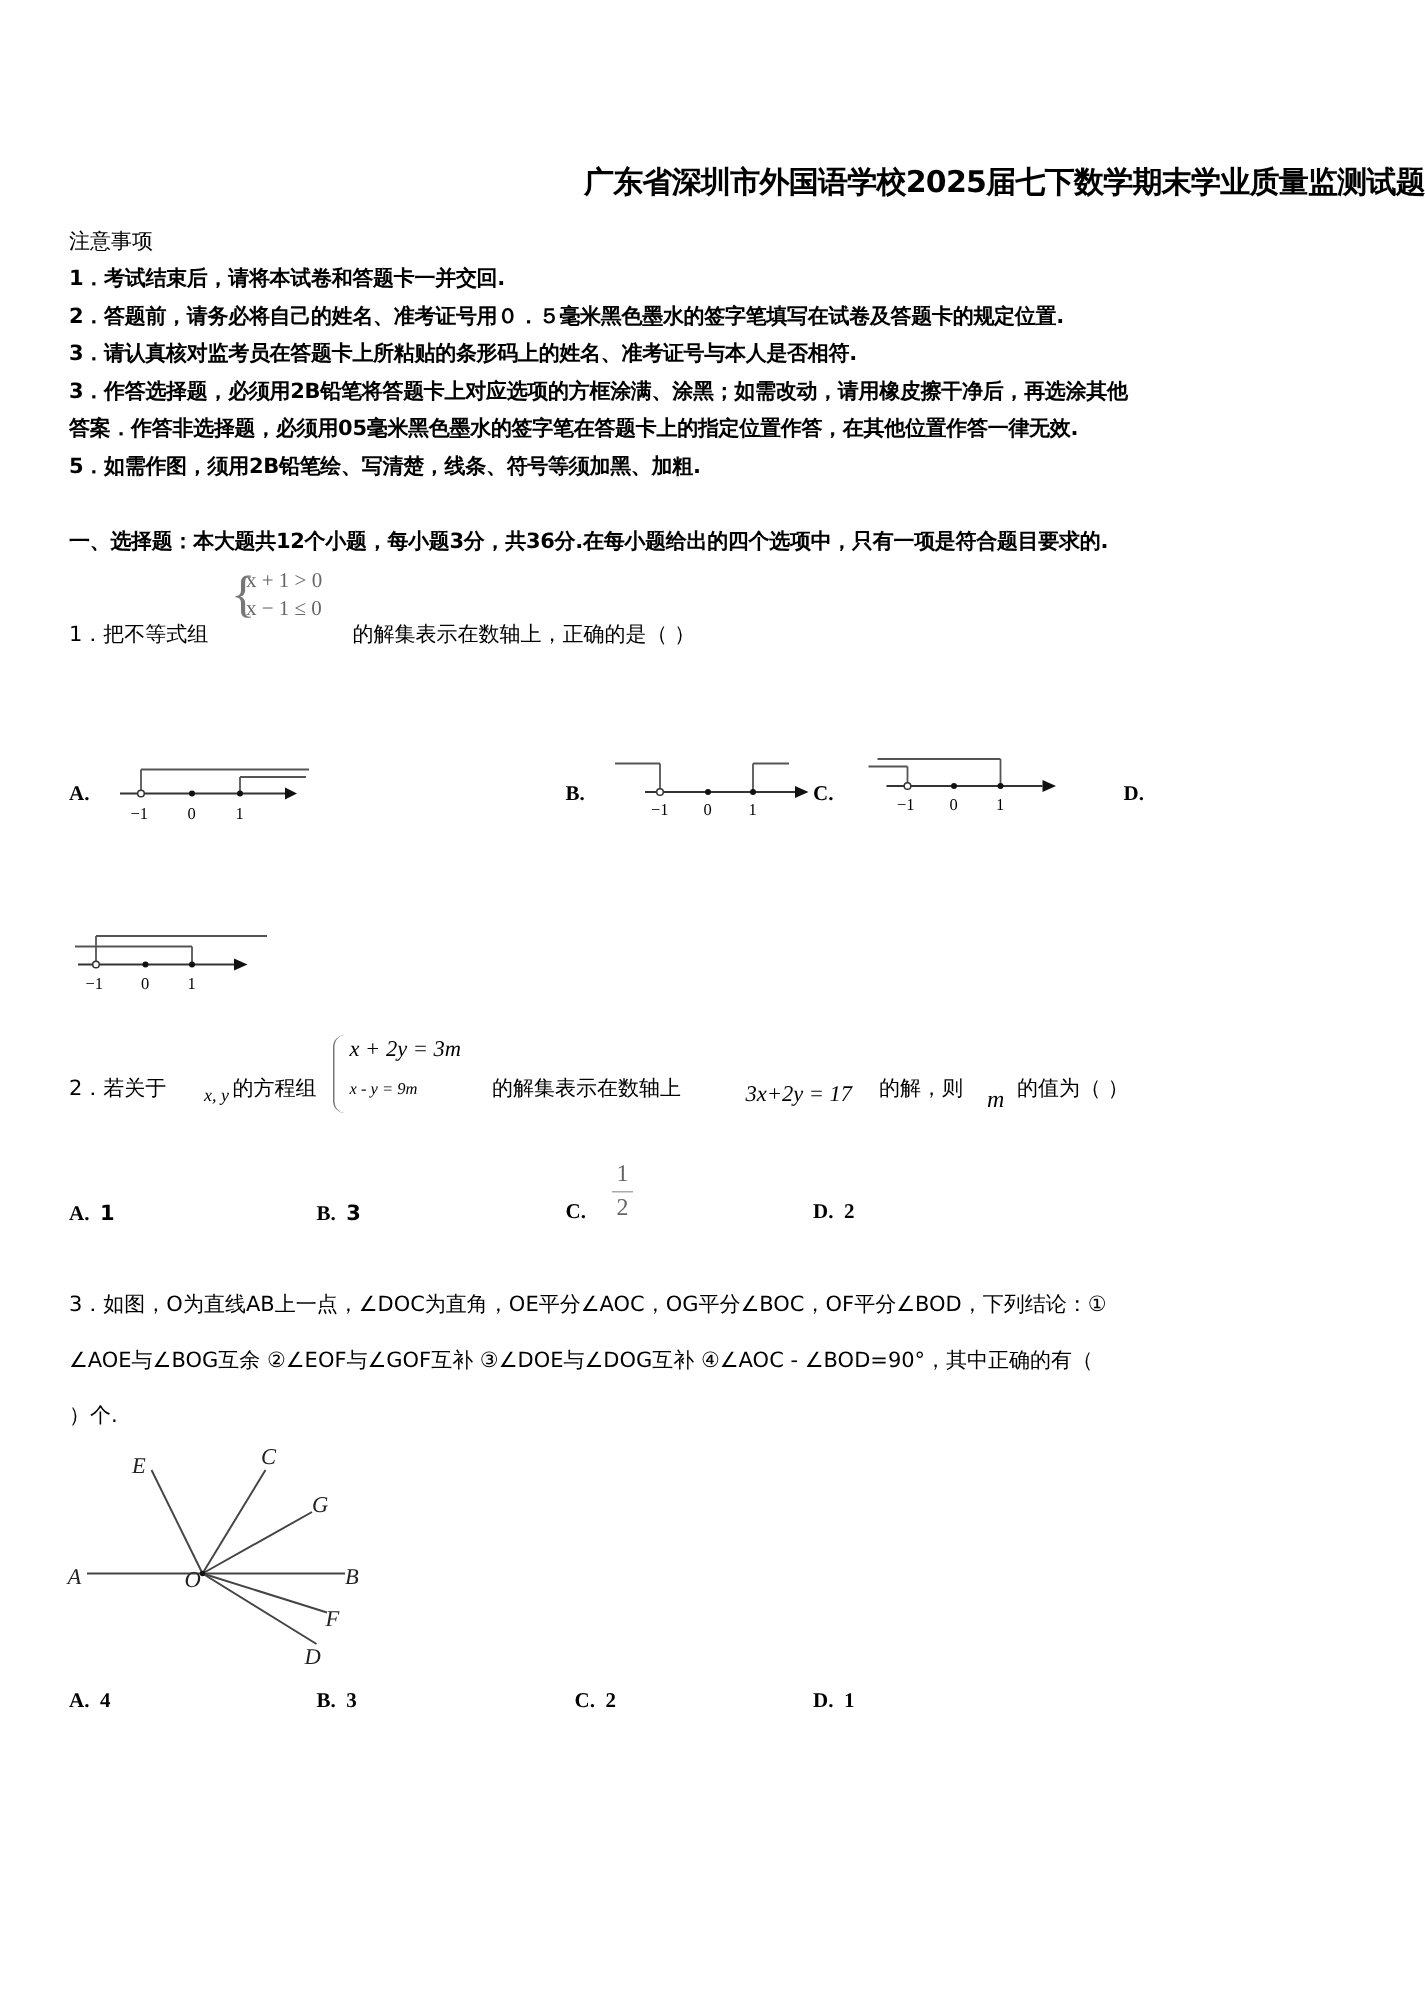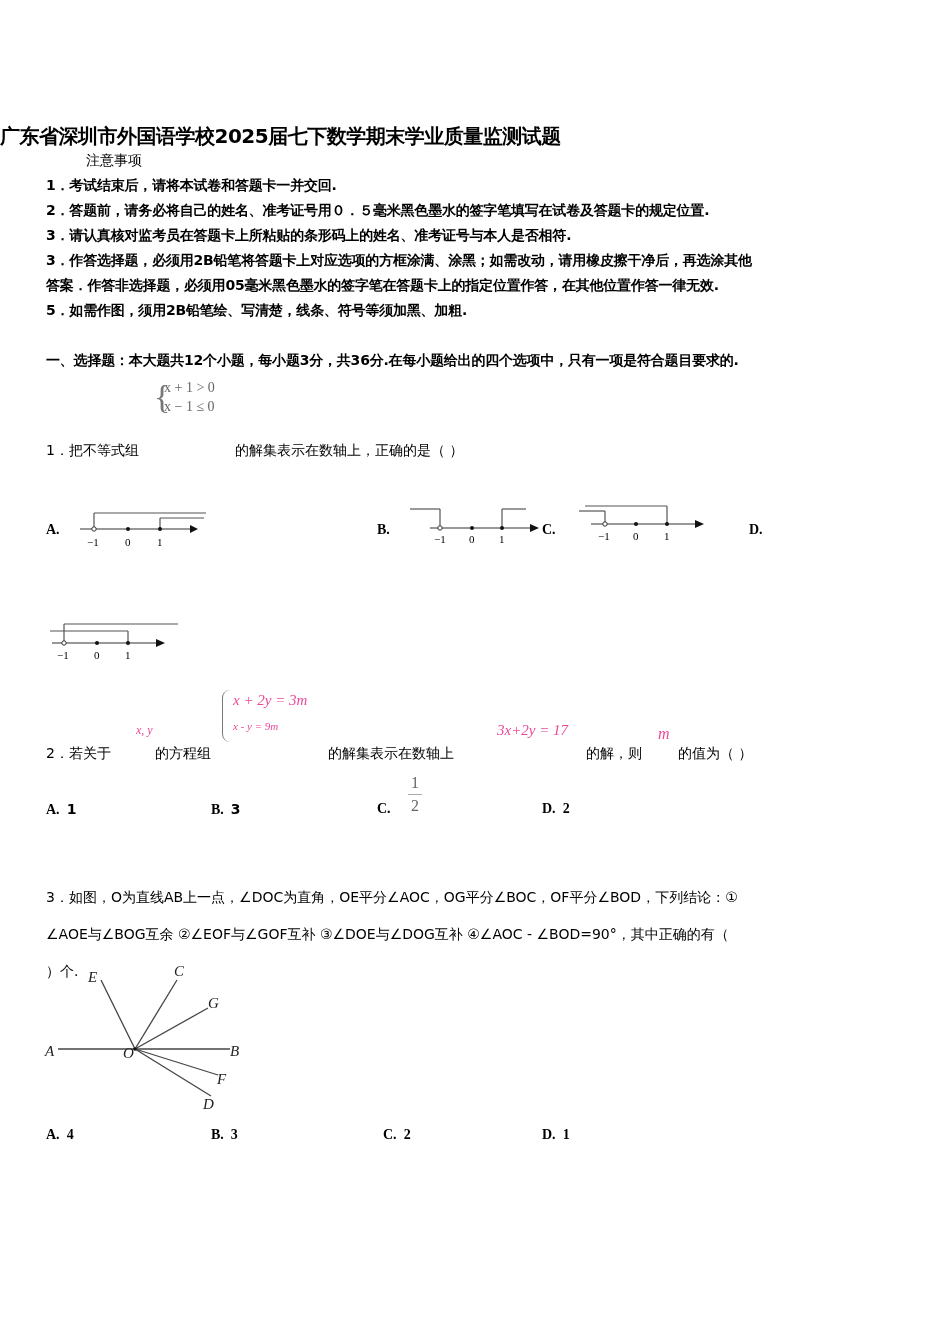--- a/index.html
+++ b/index.html
@@ -1,25 +1,25 @@
 <!DOCTYPE html>
 <html><head>
 <meta charset="utf-8">
 <style>
   html, body { margin:0; padding:0; background:#ffffff; }
   body { width:950px; height:1344px; position:relative; overflow:hidden;
          font-family:"DejaVu Serif","Liberation Serif",serif; color:#000; }
   .abs { position:absolute; white-space:nowrap; }
-  .title { top:123px; left:0; width:950px; text-align:left;
+  .title { top:108px; left:0; width:950px; text-align:right;
            font-family:"DejaVu Sans","Liberation Sans",sans-serif; font-weight:bold; font-size:20px; letter-spacing:-0.5px; }
-  .notice-head { top:152px; left:46px; font-size:14px; font-family:"DejaVu Sans",sans-serif;margin-left:40px; }
+  .notice-head { top:152px; left:46px; font-size:14px; font-family:"DejaVu Sans",sans-serif; }
   .line { font-size:14px; left:46px; font-family:"DejaVu Sans",sans-serif; letter-spacing:-0.2px;font-weight:bold; }
-  .q { font-size:14px; font-family:"DejaVu Sans",sans-serif;margin-top:28px; }
+  .q { font-size:14px; font-family:"DejaVu Sans",sans-serif; }
   .opt { font-size:14px; font-weight:bold; font-family:"Liberation Serif",serif; }
-  .math { font-family:"Liberation Serif",serif; font-style:italic; color:#ec4899; }
+  .math { font-family:"Liberation Serif",serif; font-style:italic; color:#000000; }
   svg text { font-family:"Liberation Serif",serif; }
 </style>
 </head>
 <body>
 
 <div class="abs title">广东省深圳市外国语学校2025届七下数学期末学业质量监测试题</div>
 
 <div class="abs notice-head">注意事项</div>
 <div class="abs line" style="top:177px">1．考试结束后，请将本试卷和答题卡一并交回.</div>
 <div class="abs line" style="top:202px">2．答题前，请务必将自己的姓名、准考证号用０．５毫米黑色墨水的签字笔填写在试卷及答题卡的规定位置.</div>

